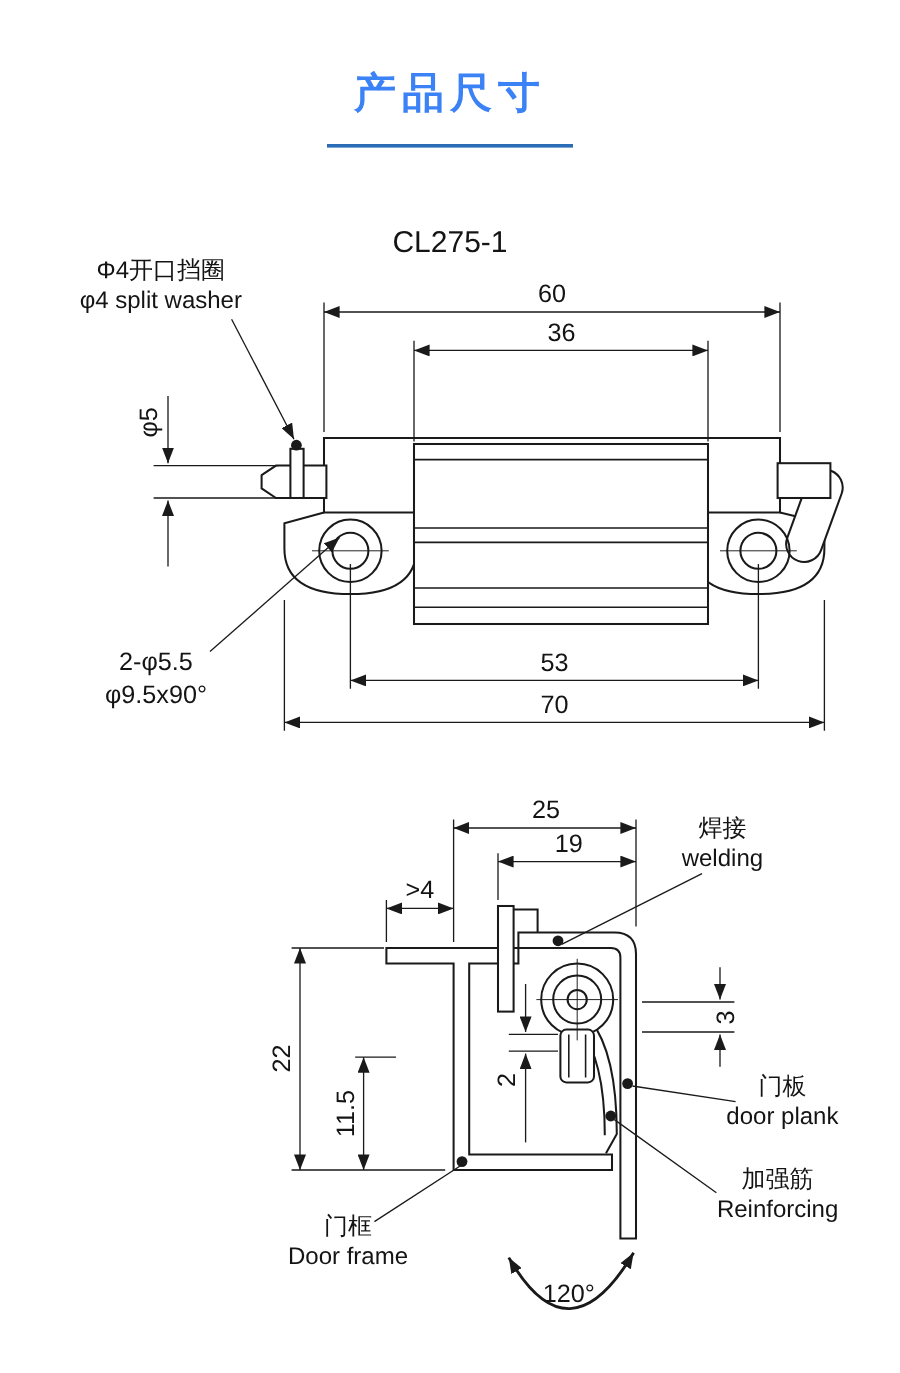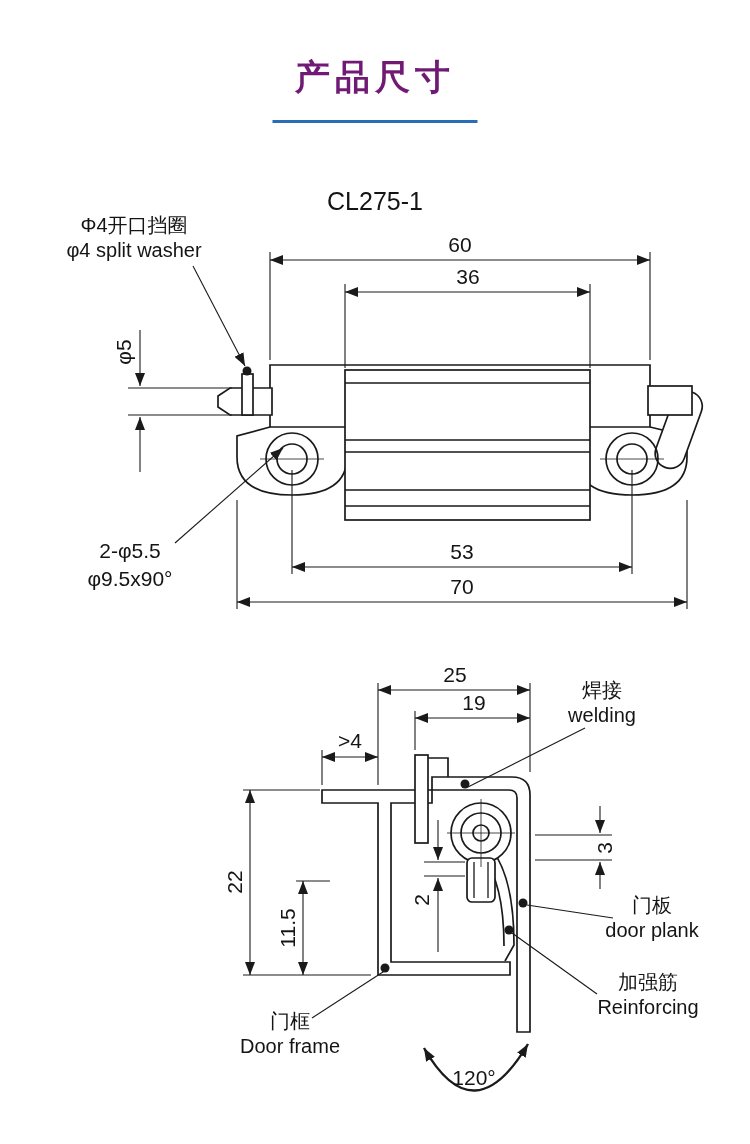--- a/index.html
+++ b/index.html
@@ -2,21 +2,21 @@
 <html><head>
 <meta charset="utf-8">
 <style>
   html,body{margin:0;padding:0;}
   body{
     width:750px;height:1144px;background:#ffffff;position:relative;
     font-family:"Liberation Sans",sans-serif;overflow:hidden;
   }
   .page-title{
     position:absolute;top:54px;left:0;right:0;text-align:center;
-    font-size:35px;font-weight:bold;color:#701a75;letter-spacing:5px;
+    font-size:35px;font-weight:bold;color:#3b82f6;letter-spacing:5px;
   }
   .title-underline{
     position:absolute;top:120px;left:50%;transform:translateX(-50%);
     width:205px;height:3px;background:#2a6cb5;
   }
   svg{position:absolute;top:0;left:0;}
   svg text{fill:#141414;font-family:"Liberation Sans",sans-serif;}
   .model{font-size:25px;}
   .num{font-size:21px;}
   .lbl{font-size:20px;}

